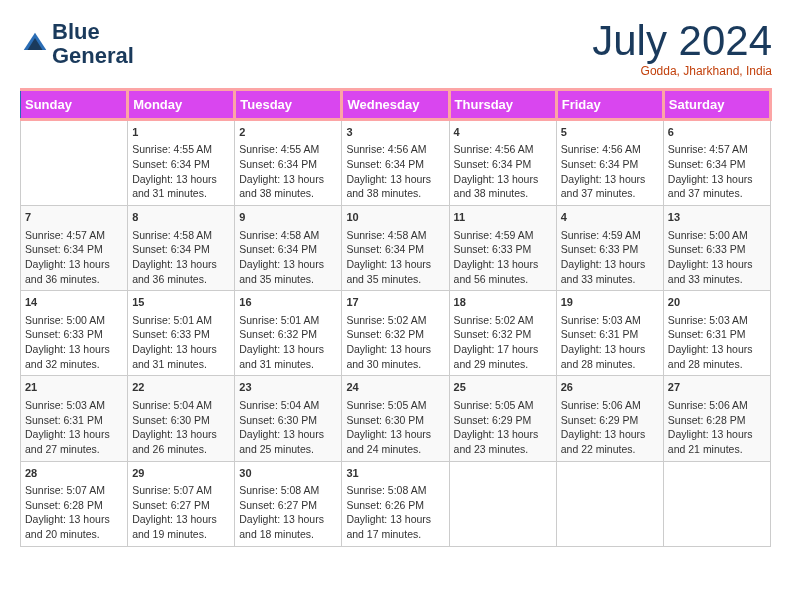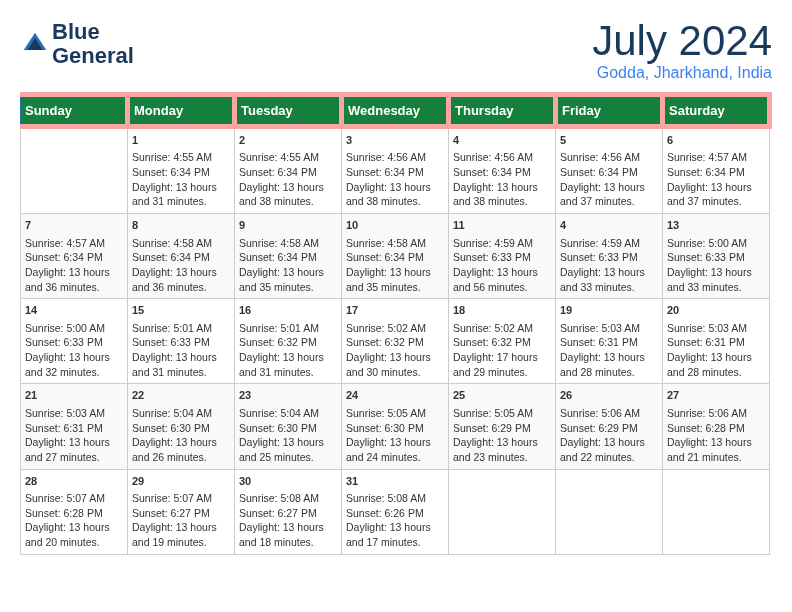--- a/index.html
+++ b/index.html
@@ -34,36 +34,36 @@
     .title-block {
       text-align: right;
     }
     .month-title {
       font-size: 42px;
       font-weight: normal;
       color: #1a3a5c;
       line-height: 1;
     }
     .location {
-      font-size: 16px;
-      color: #3b82f6;
+      font-size: 12px;
+      color: #c2410c;
       margin-top: 2px;
     }
     table {
       width: 100%;
       border-collapse: collapse;
     }
     th {
-      background-color: #15803d;
+      background-color: #d946ef;
       color: white;
       font-size: 13px;
       font-weight: bold;
       padding: 6px 4px;
       text-align: left;
-      border: 5px solid #fca5a5;
+      border: 3px solid #fca5a5;
     }
     td {
       border: 1px solid #ccc;
       vertical-align: top;
       padding: 4px 4px;
       width: calc(100% / 7);
       min-height: 80px;
       font-size: 10.5px;
       color: #333;
       line-height: 1.4;

